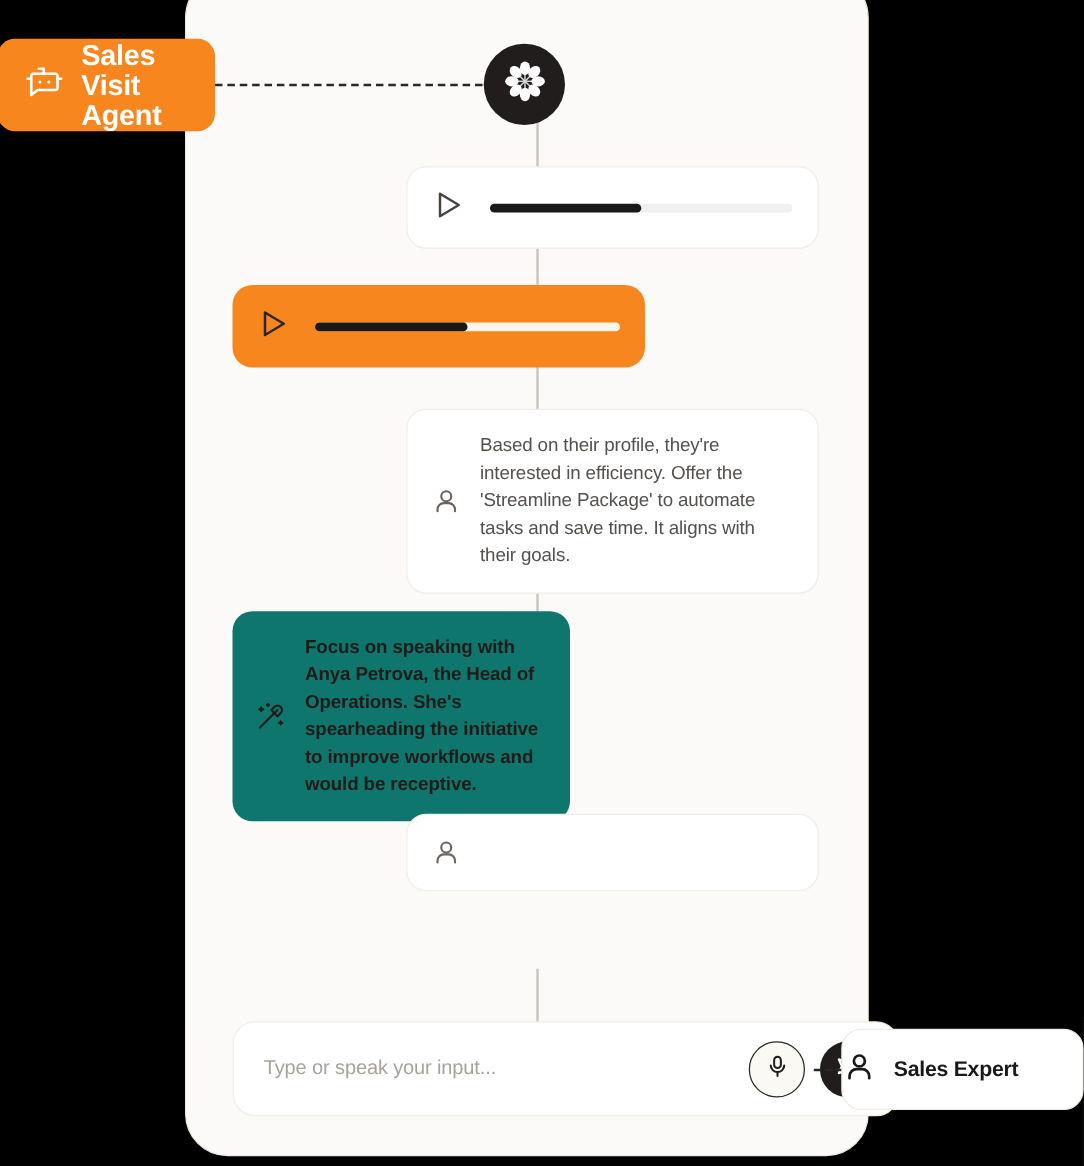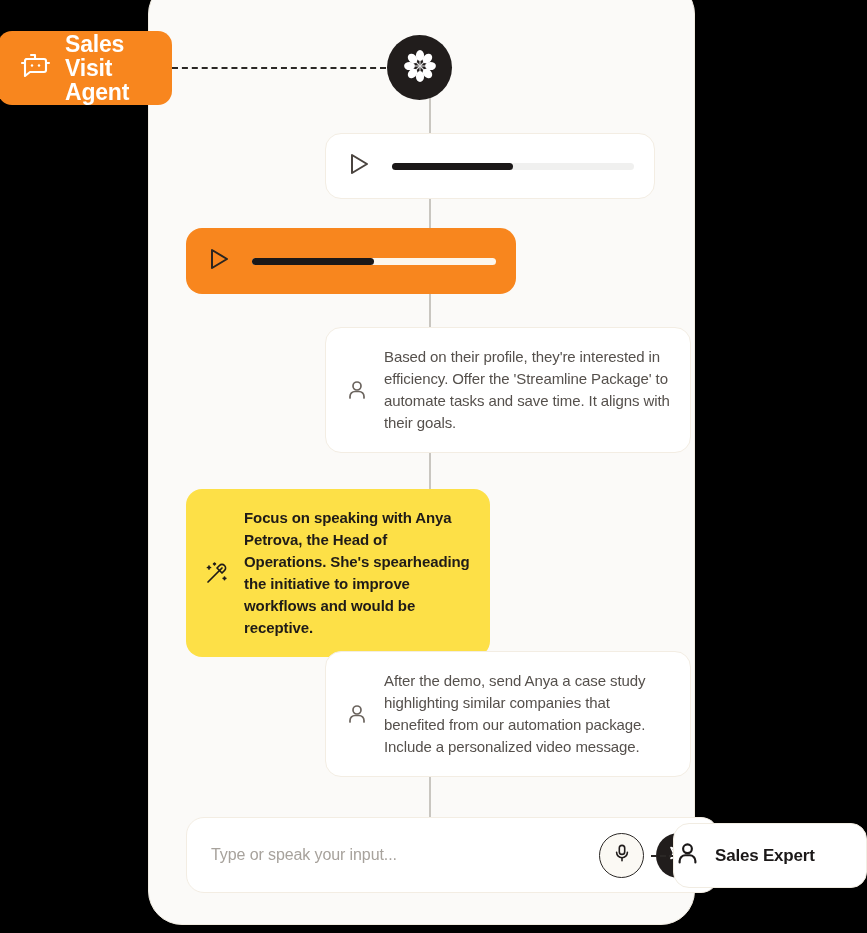--- a/index.html
+++ b/index.html
@@ -127,28 +127,28 @@
   .bubble {
     position: absolute;
     border-radius: 16px;
     display: flex;
     align-items: center;
     box-sizing: border-box;
     padding: 18px 20px 18px 18px;
   }
   .bubble.light {
     left: 325px;
-    width: 366px;
+    width: 330px;
     background: #FFFFFF;
     border: 1px solid #F3EDE3;
   }
   .bubble.accent {
     left: 186px;
-    width: 304px;
-    background: #fde047;
+    width: 270px;
+    background: #0f766e;
   }
   .bubble .b-icon {
     flex: 0 0 auto;
     width: 26px;
     margin-right: 14px;
     display: flex;
     align-items: center;
     justify-content: center;
   }
   .bubble .b-text {
@@ -349,21 +349,20 @@
   <span class="b-text">Focus on speaking with Anya Petrova, the Head of Operations. She's spearheading the initiative to improve workflows and would be receptive.</span>
 </div>
 
 <div class="bubble light" id="bubble-3">
   <span class="b-icon">
     <svg width="24" height="24" viewBox="0 0 24 24" fill="none" stroke="#6B645E" stroke-width="1.7" stroke-linecap="round">
       <circle cx="12" cy="8" r="4"></circle>
       <path d="M5 20 v-1.5 a5 5 0 0 1 5 -5 h4 a5 5 0 0 1 5 5 v1.5"></path>
     </svg>
   </span>
-  <span class="b-text">After the demo, send Anya a case study highlighting similar companies that benefited from our automation package. Include a personalized video message.</span>
 </div>
 
 <div id="input-bar">
   <input class="field" type="text" placeholder="Type or speak your input..." style="">
   <div class="round-btn" id="mic-button">
     <span>
       <svg width="20" height="20" viewBox="0 0 20 20" fill="none" stroke="#211D1C" stroke-width="1.6" stroke-linecap="round">
         <rect x="7.3" y="2.4" width="5.4" height="9" rx="2.7"></rect>
         <path d="M4.6 9.3 a5.4 5.4 0 0 0 10.8 0"></path>
         <path d="M10 14.7 v3"></path>

